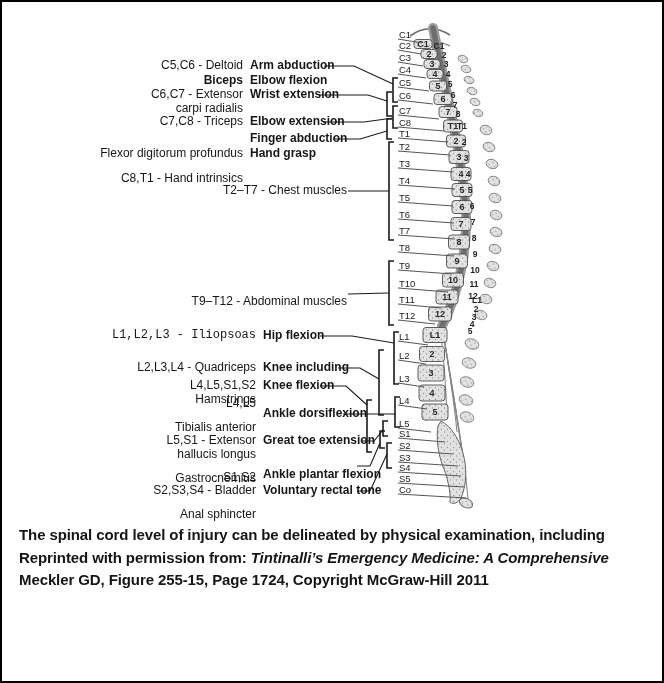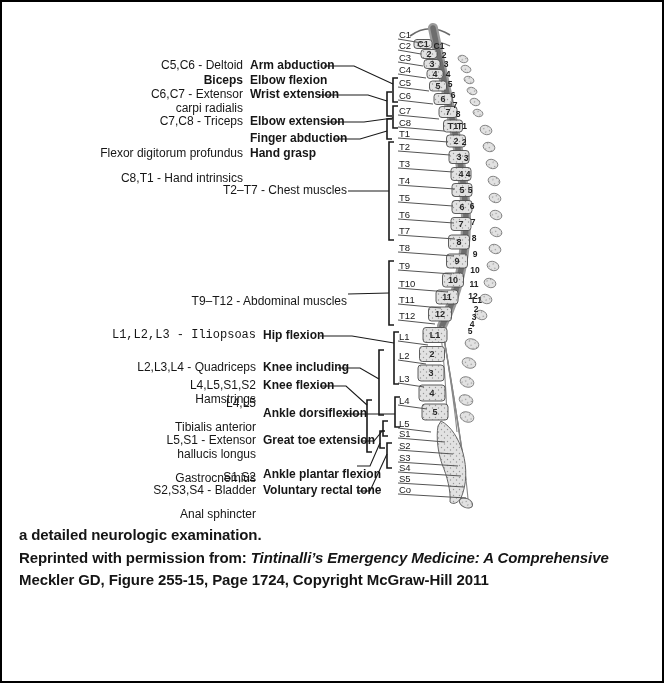--- a/index.html
+++ b/index.html
@@ -265,17 +265,17 @@
       <span class="mbold" style="left: 261px; top: 432px;">Great toe extension</span>
       <span class="mplain" style="right: 406px; top: 446px;">hallucis longus</span>
       <span class="mplain" style="right: 406px; top: 457px; margin-top: 12px;">S1,S2</span>
       <span class="mbold" style="left: 261px; top: 457px; margin-top: 9px;">Ankle plantar flexion</span>
       <span class="mplain" style="right: 406px; top: 470px;">Gastrocnemius</span>
       <span class="mplain" style="right: 406px; top: 482px;">S2,S3,S4 - Bladder</span>
       <span class="mbold" style="left: 261px; top: 482px;">Voluntary rectal tone</span>
       <span class="mplain" style="right: 406px; top: 496px; margin-top: 10px;">Anal sphincter</span>
     </div>
   <div id="caption">
-      <div class="cap-line"><span>a detailed neurologic examination.</span></div>
+      <div class="cap-line"><span>The spinal cord level of injury can be delineated by physical examination, including</span></div>
       <div class="cap-line"><span>Reprinted with permission from: </span><span class="cap-italic">Tintinalli’s Emergency Medicine: A Comprehensive</span></div>
       <div class="cap-line"><span>Meckler GD, Figure 255-15, Page 1724, Copyright McGraw-Hill 2011</span></div>
     </div>
 </div>
 
 </body></html>

